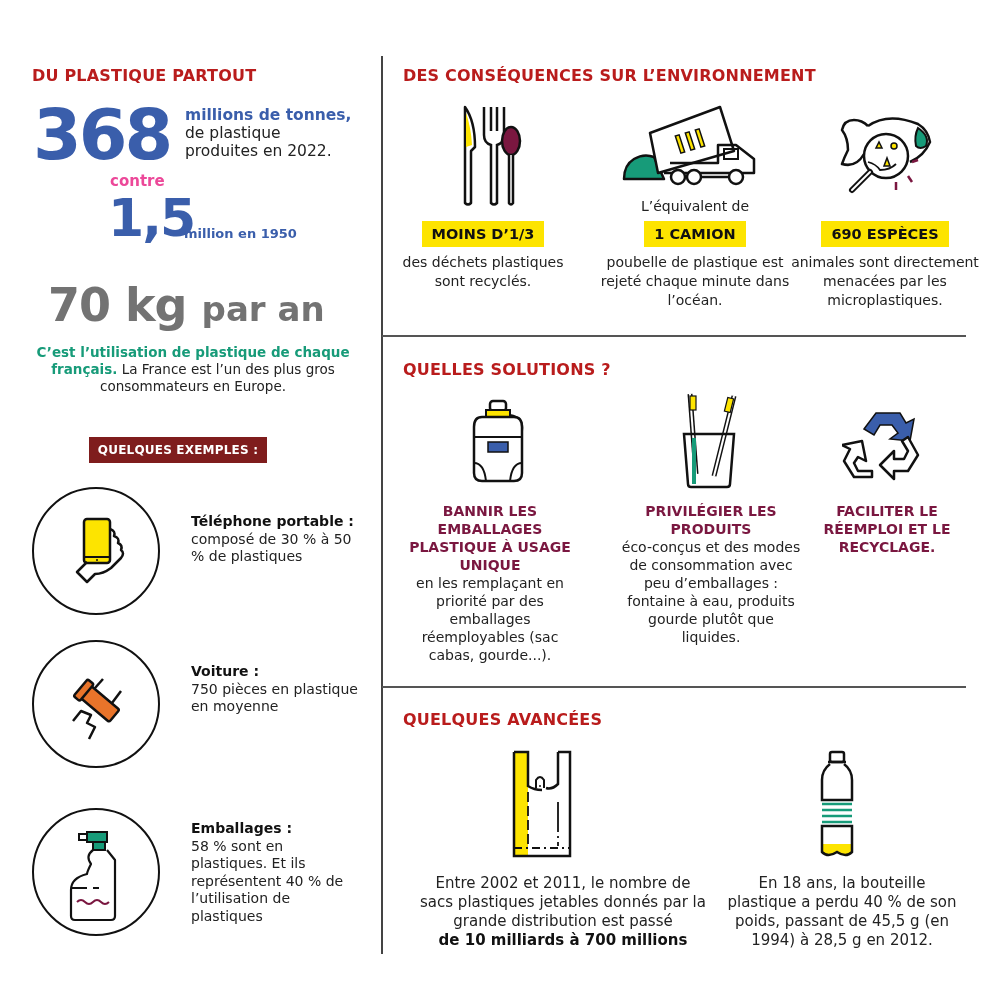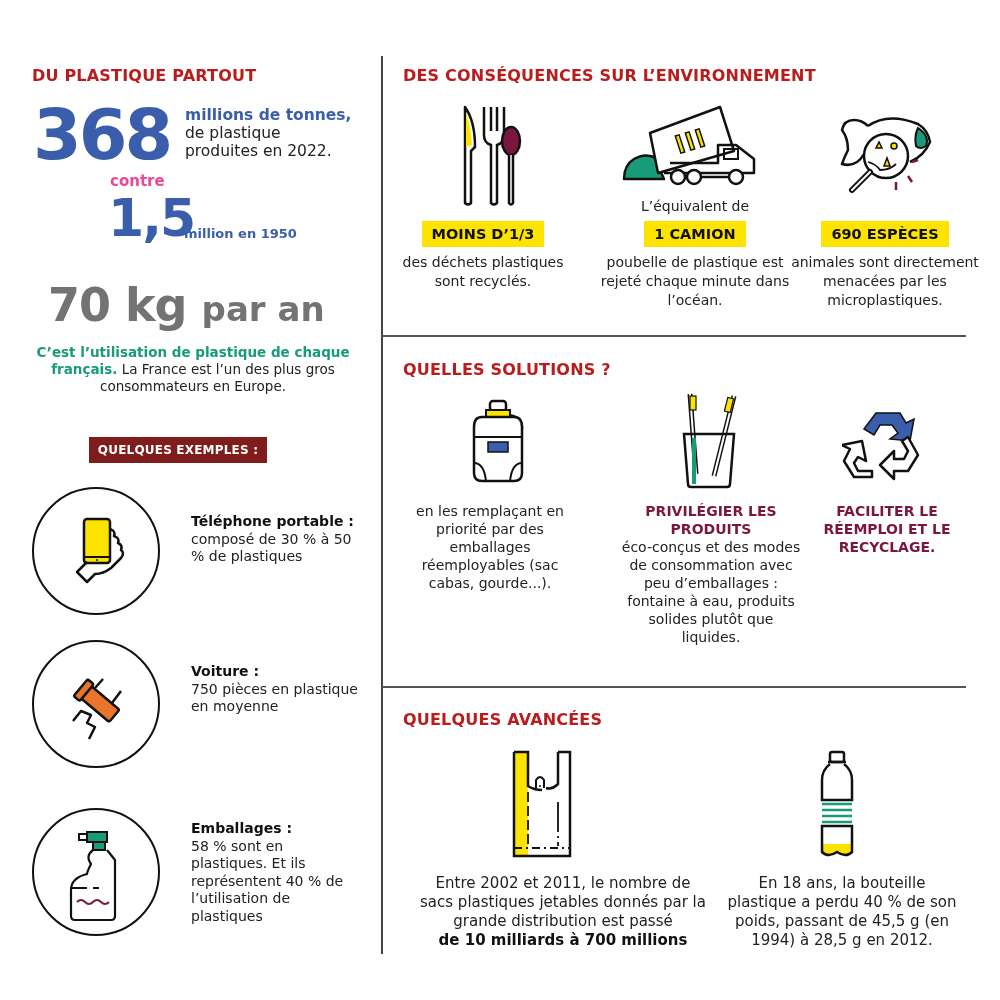--- a/index.html
+++ b/index.html
@@ -195,25 +195,26 @@
   <rect x="16" y="48" width="4" height="46" fill="#179b79"></rect>
 </svg>
 
 <svg class="abs" style="left:842px; top:407px;" width="80" height="78" viewBox="0 0 80 78">
   <path d="M22 22 l12 -16 h24 l6 10 l8 -4 l-4 22 l-20 -2 l8 -6 l-6 -8 h-12 l-6 10z" fill="#3a5eab" stroke="#111" stroke-width="1.5"></path>
   <path d="M66 30 l10 18 l-10 16 h-14 v8 l-14 -14 l14 -14 v8 h10 l4 -8 l-6 -10z" fill="#fff" stroke="#111" stroke-width="2.5" stroke-linejoin="round"></path>
   <path d="M30 70 h-18 l-10 -16 l6 -12 l-8 -4 l20 -4 l4 20 l-8 -4 l-4 6 l4 8 h14z" fill="#fff" stroke="#111" stroke-width="2.5" stroke-linejoin="round"></path>
 </svg>
 
 <div class="abs col3" style="left:400px; top:502px; width:180px;">
+  <span class="sol-title">BANNIR LES EMBALLAGES PLASTIQUE À USAGE UNIQUE</span>
   <span class="sol-text">en les remplaçant en priorité par des emballages réemployables (sac cabas, gourde...).</span>
 </div>
 <div class="abs col3" style="left:620px; top:502px; width:182px;">
   <span class="sol-title">PRIVILÉGIER LES PRODUITS</span>
-  <span class="sol-text">éco-conçus et des modes de consommation avec peu d’emballages : fontaine à eau, produits solides plutôt que liquides.</span>
+  <span class="sol-text">éco-conçus et des modes de consommation avec peu d’emballages : fontaine à eau, produits gourde plutôt que liquides.</span>
 </div>
 <div class="abs col3" style="left:812px; top:502px; width:150px;">
   <span class="sol-title">FACILITER LE RÉEMPLOI ET LE RECYCLAGE.</span>
   <span class="sol-text"></span>
 </div>
 
 <div class="abs h-title" style="left:403px; top:710px;">QUELQUES AVANCÉES</div>
 
 <svg class="abs" style="left:512px; top:750px;" width="62" height="108" viewBox="0 0 62 108">
   <rect x="2" y="2" width="14" height="104" fill="#fde400"></rect>

